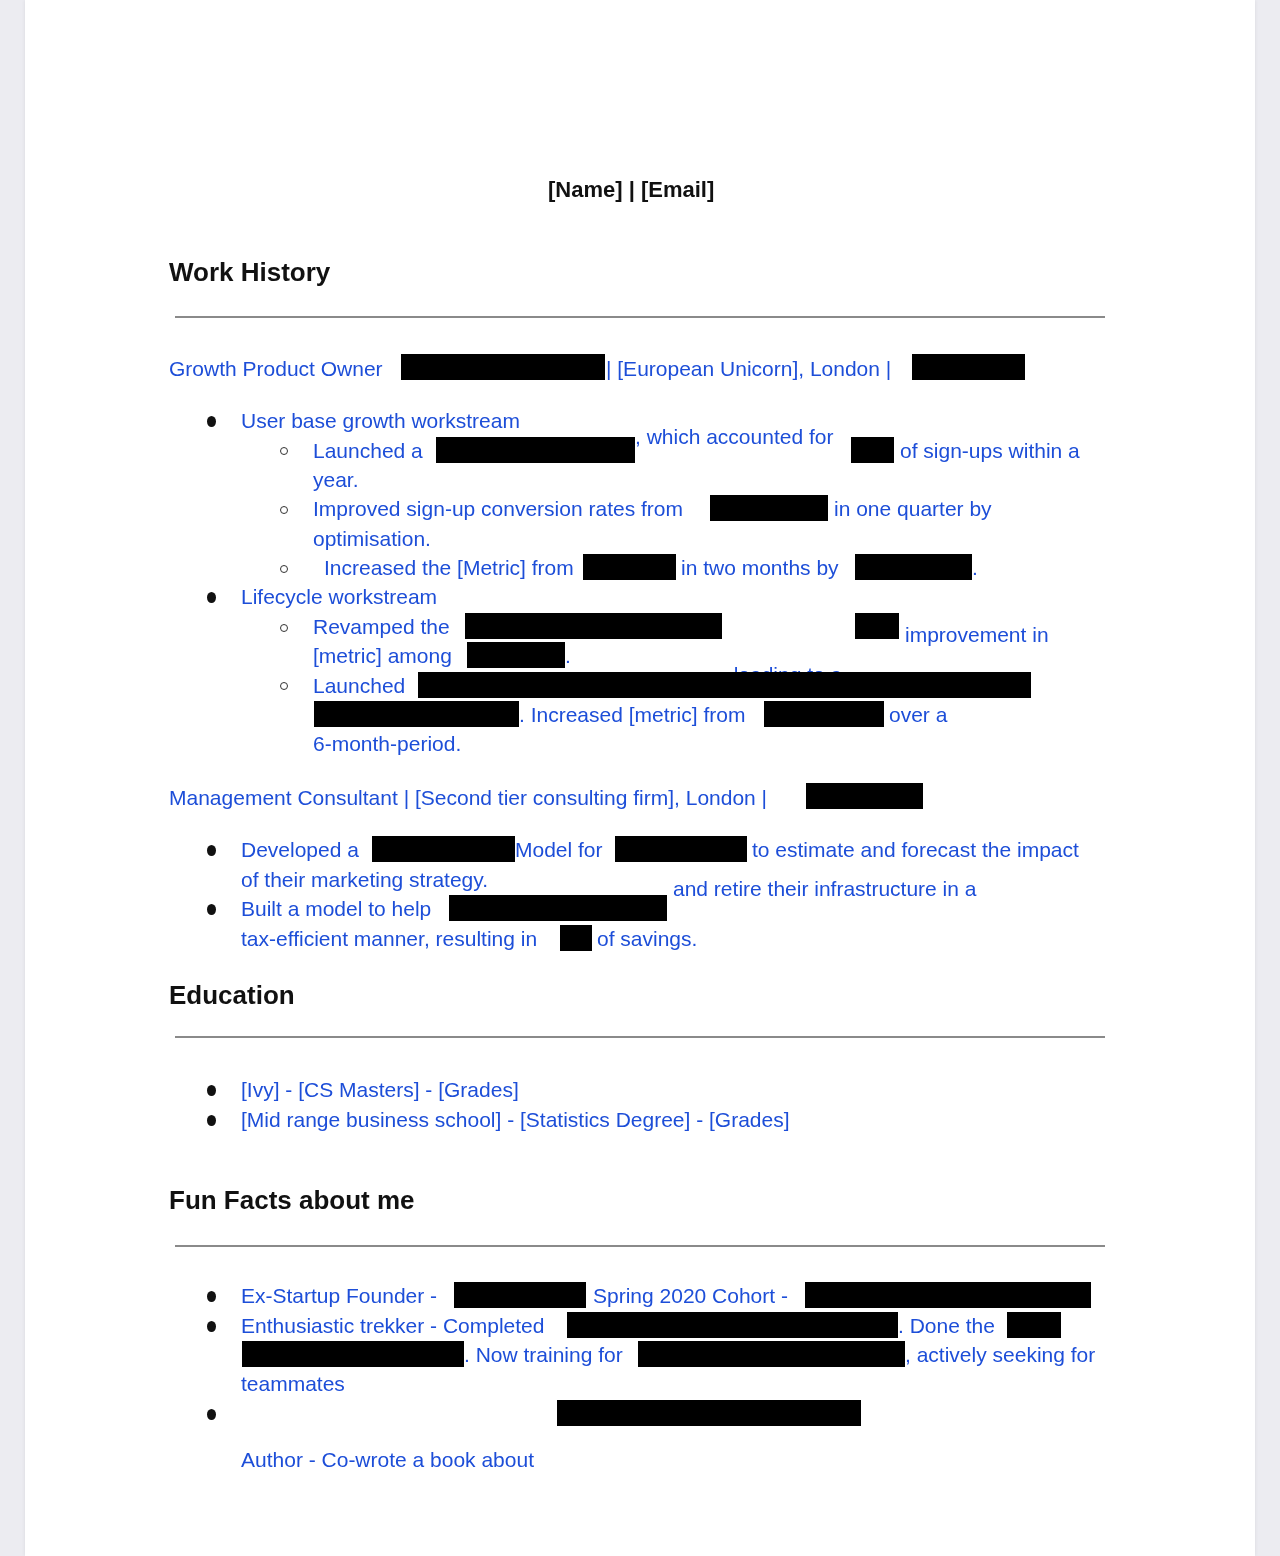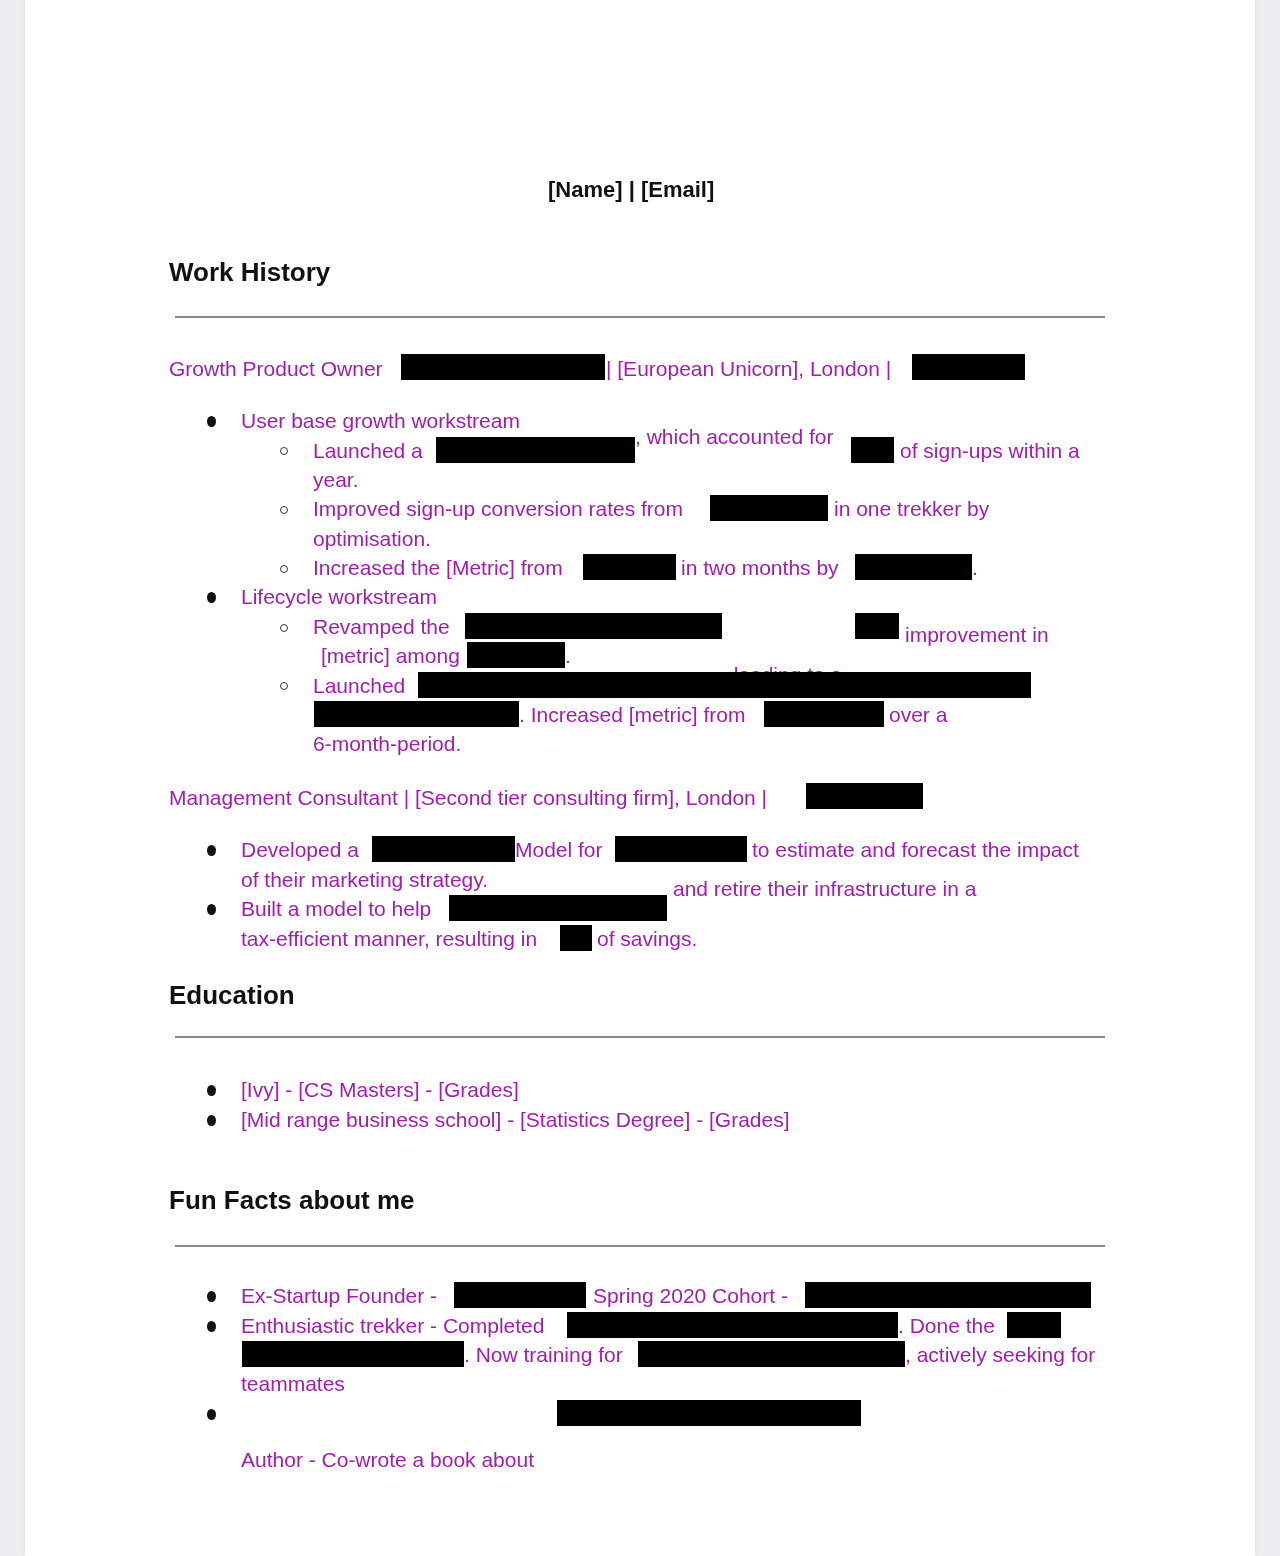--- a/index.html
+++ b/index.html
@@ -1,20 +1,20 @@
 <!DOCTYPE html>
 <html><head>
 <meta charset="utf-8">
 <style>
   html, body { margin:0; padding:0; }
   body { width:1280px; height:1556px; background:#ececf1; position:relative; overflow:hidden;
          font-family:"Liberation Sans", sans-serif; color:#111; }
   .page { position:absolute; left:25px; top:0; width:1230px; height:1556px; background:#fff;
           box-shadow:0 0 4px rgba(0,0,0,0.08); }
-  .t { position:absolute; white-space:nowrap; font-size:21px; line-height:24px; color:#a21caf; }
+  .t { position:absolute; white-space:nowrap; font-size:21px; line-height:24px; color:#1d4ed8; }
   .h { position:absolute; white-space:nowrap; font-size:26px; font-weight:bold; color:#111; }
   .title { position:absolute; white-space:nowrap; font-size:22px; font-weight:bold; color:#111; }
   .rule { position:absolute; left:175px; width:930px; height:2px; background:#8a8a8a; }
   .r { position:absolute; background:#000; height:26px; }
   .dot { position:absolute; width:9px; height:11px; border-radius:50%; background:#111; }
   .circ { position:absolute; width:8px; height:8px; border-radius:50%; border:1.5px solid #333; box-sizing:border-box; }
 </style>
 </head>
 <body>
 
@@ -37,40 +37,40 @@
 <div class="t" style="left:313px;top:439px;">Launched a</div>
 <div class="r" style="left:436px;top:437px;width:199px;"></div>
 <div class="t" style="left:635px;top:425px;">, which accounted for</div>
 <div class="r" style="left:851px;top:437px;width:43px;"></div>
 <div class="t" style="left:900px;top:439px;">of sign-ups within a</div>
 <div class="t" style="left:313px;top:468px;">year.</div>
 
 <div class="circ" style="left:280px;top:506px;"></div>
 <div class="t" style="left:313px;top:497px;">Improved sign-up conversion rates from</div>
 <div class="r" style="left:710px;top:495px;width:118px;"></div>
-<div class="t" style="left:834px;top:497px;">in one trekker by</div>
+<div class="t" style="left:834px;top:497px;">in one quarter by</div>
 <div class="t" style="left:313px;top:527px;">optimisation.</div>
 
 <div class="circ" style="left:280px;top:565px;"></div>
-<div class="t" style="left:313px;top:556px;">Increased the [Metric] from</div>
+<div class="t" style="left:324px;top:556px;">Increased the [Metric] from</div>
 <div class="r" style="left:583px;top:554px;width:93px;"></div>
 <div class="t" style="left:681px;top:556px;">in two months by</div>
 <div class="r" style="left:855px;top:554px;width:117px;"></div>
 <div class="t" style="left:972px;top:556px;">.</div>
 
 <div class="dot" style="left:207px;top:592px;"></div>
 <div class="t" style="left:241px;top:585px;">Lifecycle workstream</div>
 
 <div class="circ" style="left:280px;top:624px;"></div>
 <div class="t" style="left:313px;top:615px;">Revamped the</div>
 <div class="r" style="left:465px;top:613px;width:257px;"></div>
 <div class="t" style="left:722px;top:615px;margin-top:48px;">, leading to a</div>
 <div class="r" style="left:855px;top:613px;width:44px;"></div>
 <div class="t" style="left:905px;top:615px;margin-top:8px;">improvement in</div>
-<div class="t" style="left:321px;top:644px;">[metric] among</div>
+<div class="t" style="left:313px;top:644px;">[metric] among</div>
 <div class="r" style="left:467px;top:642px;width:98px;"></div>
 <div class="t" style="left:565px;top:644px;">.</div>
 
 <div class="circ" style="left:280px;top:682px;"></div>
 <div class="t" style="left:313px;top:674px;">Launched</div>
 <div class="r" style="left:418px;top:672px;width:613px;"></div>
 <div class="r" style="left:314px;top:701px;width:205px;"></div>
 <div class="t" style="left:519px;top:703px;">. Increased [metric] from</div>
 <div class="r" style="left:764px;top:701px;width:120px;"></div>
 <div class="t" style="left:889px;top:703px;">over a</div>

